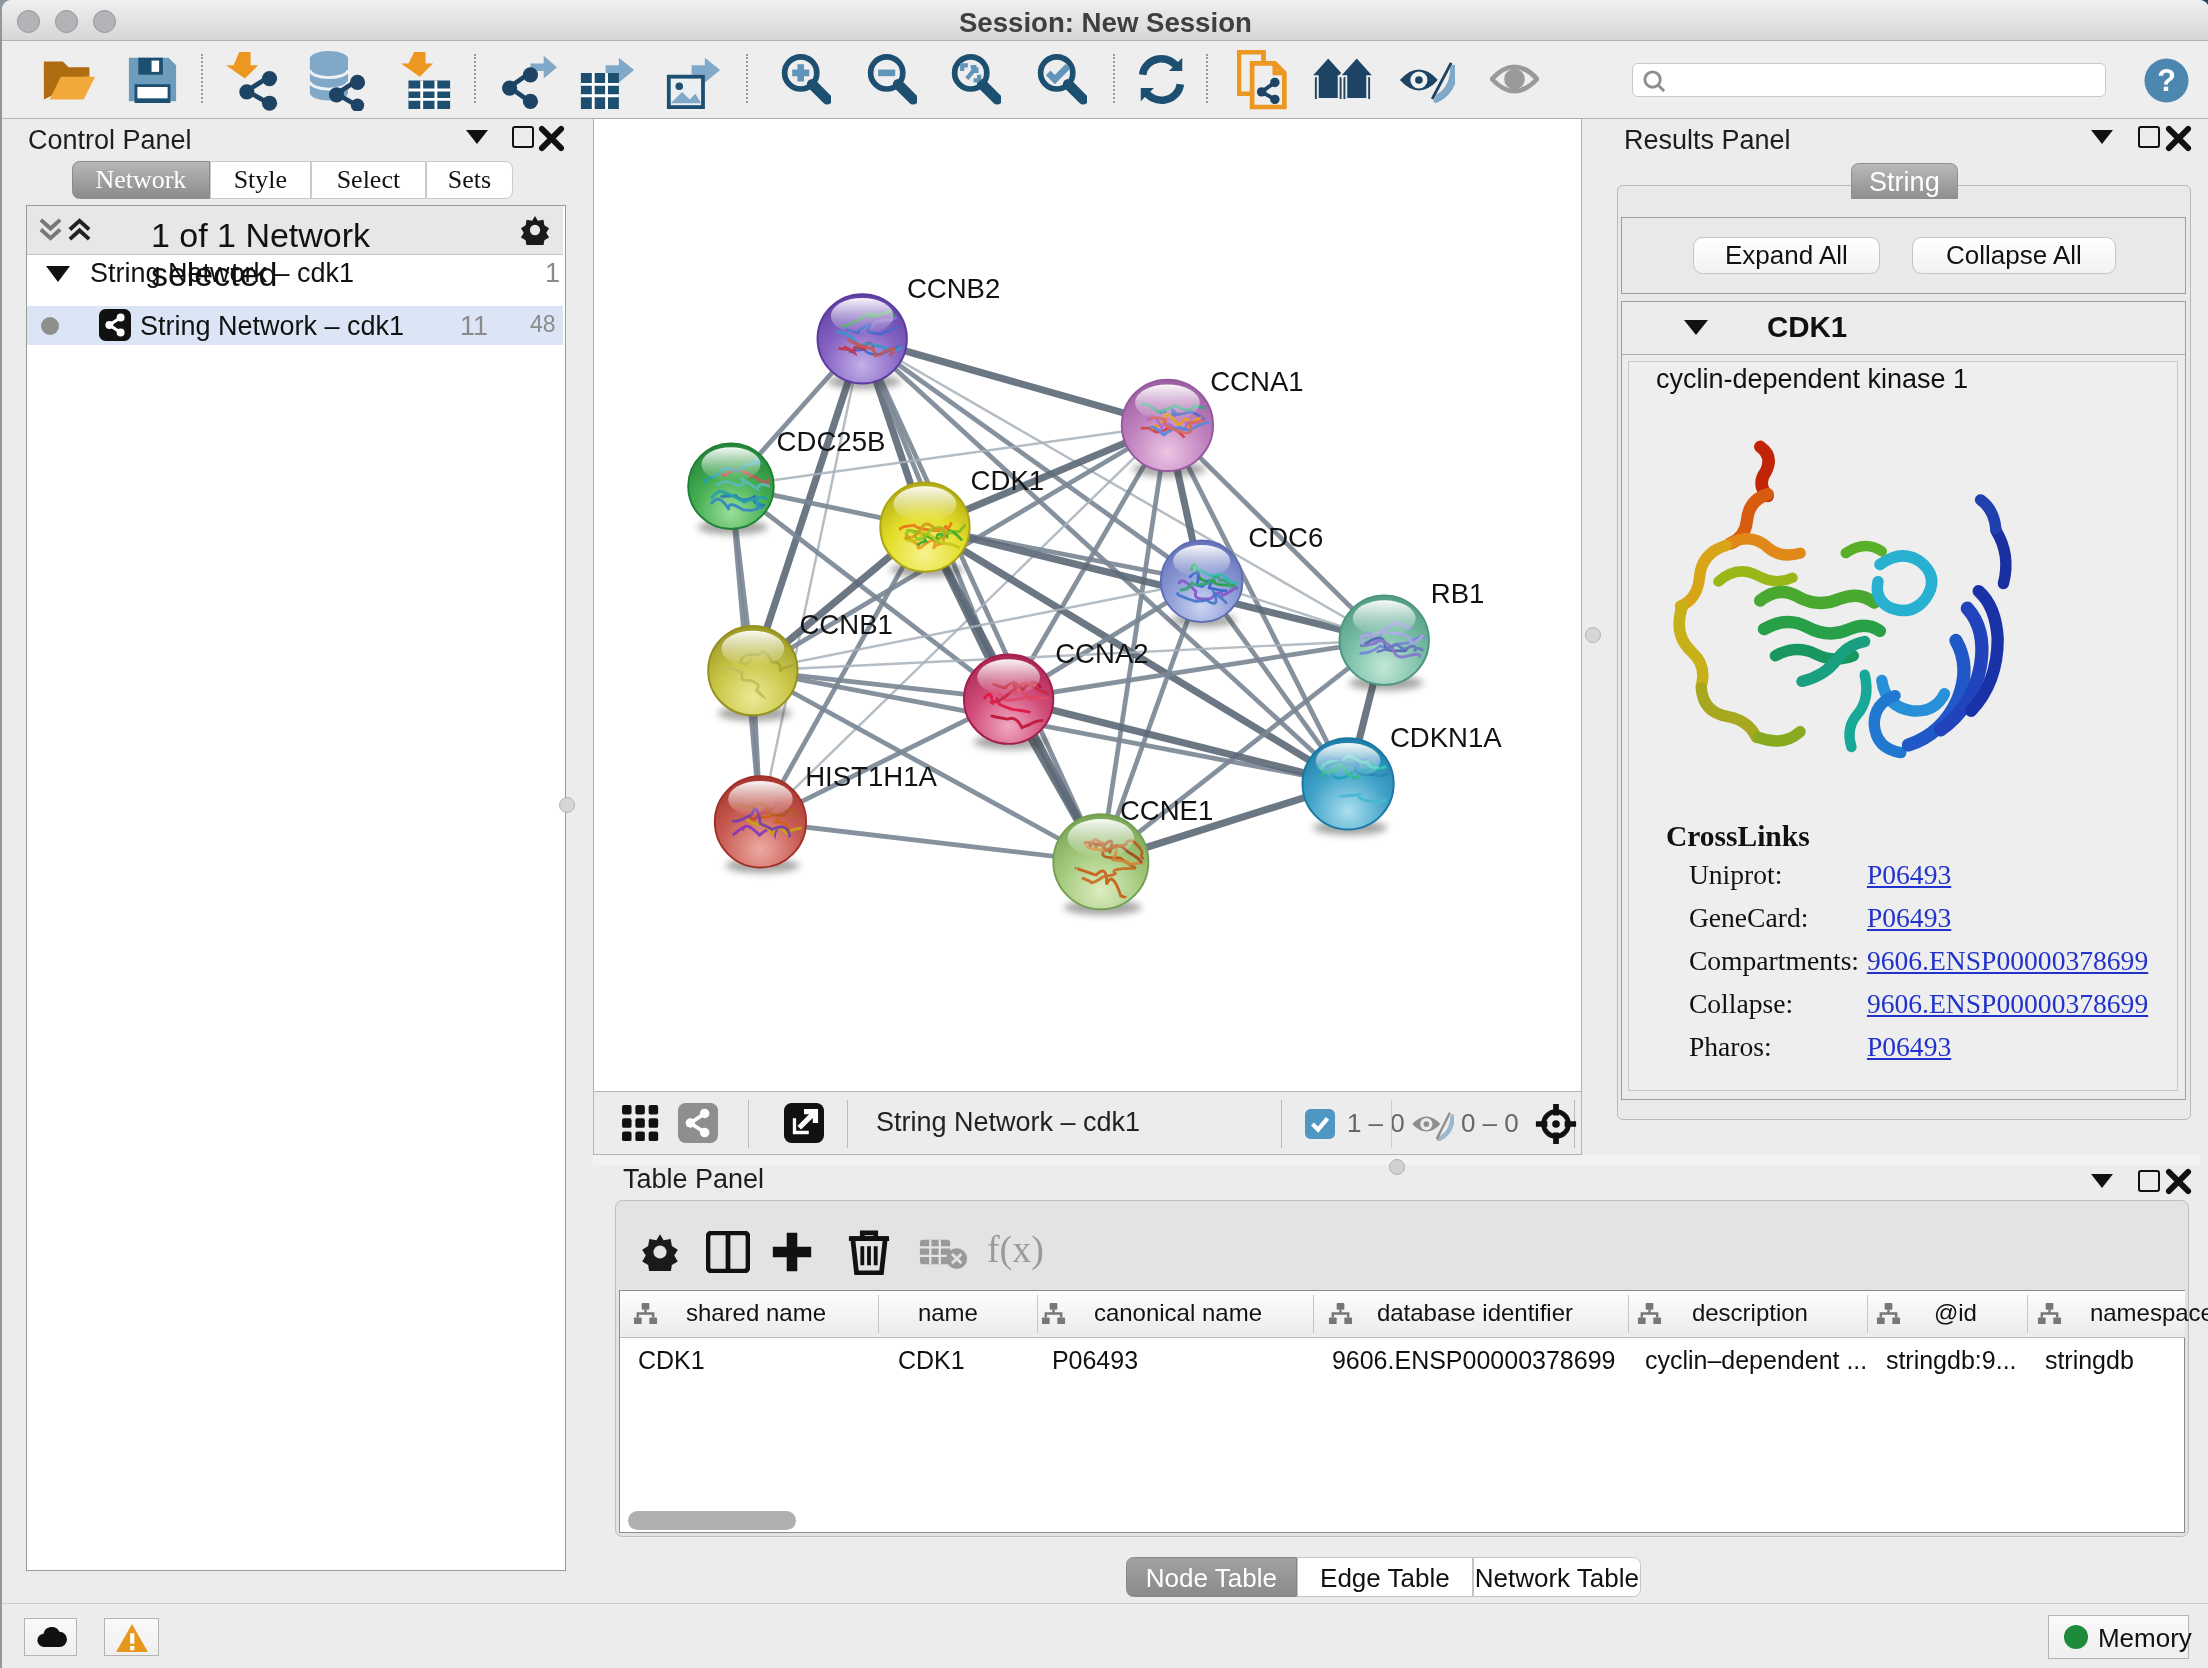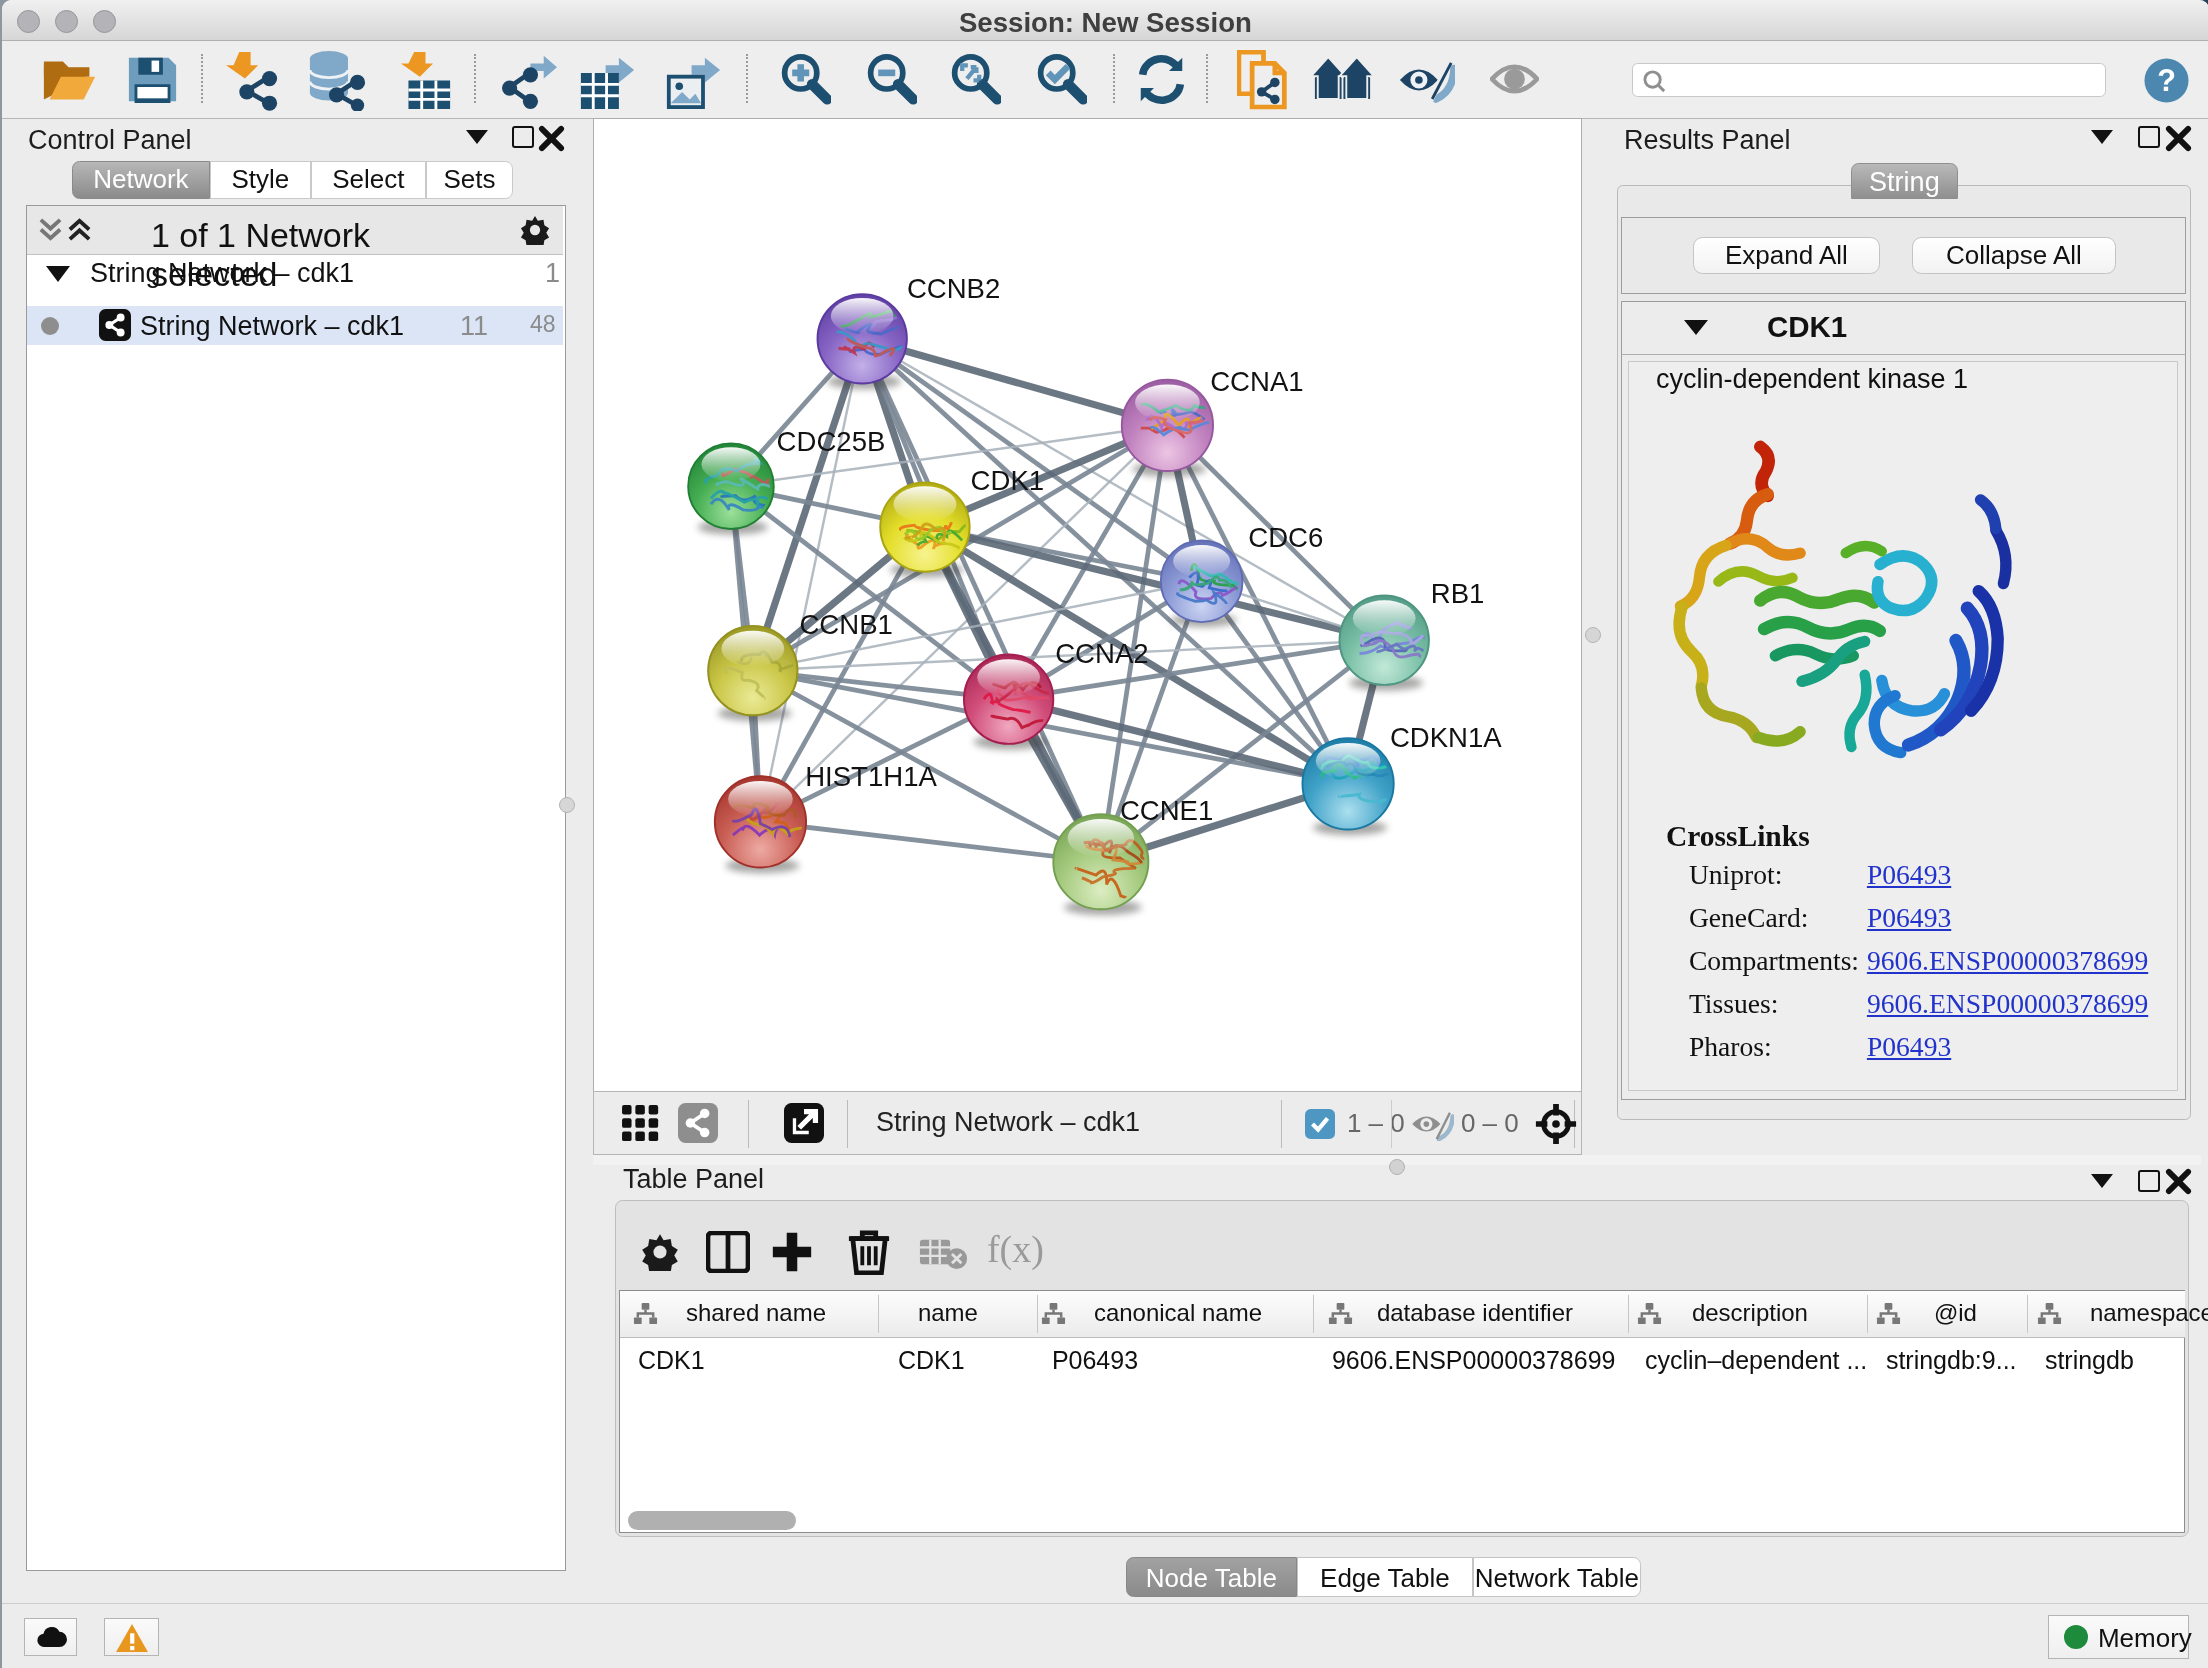--- a/index.html
+++ b/index.html
@@ -11,21 +11,21 @@
   .tl{width:21px;height:21px;border-radius:50%;background:#b4b4b8;border:1px solid #96969a;top:9.5px;}
   #title{width:2207px;top:6.7px;text-align:center;font-size:27.6px;font-weight:bold;color:#3f3f3f;}
   #toolbar{left:0;top:41px;width:2207px;height:77px;background:#eeeeee;border-bottom:1px solid #b6b6b6;}
   .tsep{top:13.3px;width:0;height:49px;border-left:2.9px dotted #9a9a9a;}
   #searchbox{left:1630px;top:22px;width:472px;height:32px;background:#fff;border:1.9px solid #c8c8c8;border-radius:5.7px;}
   
   #cp-title{left:26px;top:125px;font-size:27px;color:#1d1d1d;}
   .ptri{width:0;height:0;border-left:11.4px solid transparent;border-right:11.4px solid transparent;border-top:14.3px solid #111;}
   .psq{width:18px;height:18px;border:2.9px solid #111;border-radius:2.9px;background:transparent;}
   .tabs{height:35px;}
-  .tab{position:absolute;top:0;height:38px;line-height:35px;text-align:center;font-size:26px;background:#fff;border:1px solid #c9c9c9;color:#111;box-sizing:border-box;}
+  .tab{position:absolute;top:0;height:38px;line-height:35px;text-align:center;font-size:26px;background:#fff;border:1px solid #c9c9c9;color:#111;box-sizing:border-box;font-family:Liberation Serif, serif;}
   .tab.sel{background:linear-gradient(#b7b7b7,#8b8b8b);color:#fff;border-color:#8a8a8a;}
   #cp-box{left:24px;top:205px;width:540px;height:1366px;background:#fff;border:1.9px solid #9a9a9a;box-sizing:border-box;}
   #cp-bar{left:0;top:0;width:536px;height:48px;background:#e7e7e7;border-bottom:1px solid #c2c2c2;}
   
   #netview{left:591px;top:118px;width:989px;height:974px;background:#fff;border:1px solid #adadad;box-sizing:border-box;}
   #netbar{left:591px;top:1091px;width:989px;height:64px;background:#ececec;border:1px solid #b5b5b5;box-sizing:border-box;}
   
   #rp-title{left:1622px;top:125px;font-size:27px;color:#1d1d1d;}
   #rp-pane{left:1615px;top:185px;width:574px;height:935px;background:#e9e9e9;border:1.9px solid #b9b9b9;border-radius:5.7px;box-sizing:border-box;}
   #rp-tab{left:1849px;top:163px;width:107px;height:36px;background:linear-gradient(#b9b9b9,#8f8f8f);border:1px solid #8f8f8f;border-radius:7.6px 7.6px 0 0;color:#fff;font-size:27px;text-align:center;line-height:36px;box-sizing:border-box;}
@@ -649,21 +649,21 @@
         <path d="M186 120 q20 -14 38 -2" stroke="#58b028" stroke-width="11"></path>
       </g>
     </svg>
     <div class="abs" style="left:1664px;top:820px;font-size:29.5px;font-weight:bold;color:#111;font-family:'Liberation Serif',serif;">CrossLinks</div>
     <div class="abs" style="left:1687px;top:859px;font-size:27.6px;color:#111;font-family:'Liberation Serif',serif;">Uniprot:</div>
     <div class="abs" style="left:1865px;top:859px;font-size:27.6px;color:#2233cc;font-family:'Liberation Serif',serif;text-decoration:underline;">P06493</div>
     <div class="abs" style="left:1687px;top:902px;font-size:27.6px;color:#111;font-family:'Liberation Serif',serif;">GeneCard:</div>
     <div class="abs" style="left:1865px;top:902px;font-size:27.6px;color:#2233cc;font-family:'Liberation Serif',serif;text-decoration:underline;">P06493</div>
     <div class="abs" style="left:1687px;top:945px;font-size:27.6px;color:#111;font-family:'Liberation Serif',serif;">Compartments:</div>
     <div class="abs" style="left:1865px;top:945px;font-size:27.6px;color:#2233cc;font-family:'Liberation Serif',serif;text-decoration:underline;">9606.ENSP00000378699</div>
-    <div class="abs" style="left:1687px;top:988px;font-size:27.6px;color:#111;font-family:'Liberation Serif',serif;">Tissues:</div>
+    <div class="abs" style="left:1687px;top:988px;font-size:27.6px;color:#111;font-family:'Liberation Serif',serif;">Collapse:</div>
     <div class="abs" style="left:1865px;top:988px;font-size:27.6px;color:#2233cc;font-family:'Liberation Serif',serif;text-decoration:underline;">9606.ENSP00000378699</div>
     <div class="abs" style="left:1687px;top:1031px;font-size:27.6px;color:#111;font-family:'Liberation Serif',serif;">Pharos:</div>
     <div class="abs" style="left:1865px;top:1031px;font-size:27.6px;color:#2233cc;font-family:'Liberation Serif',serif;text-decoration:underline;">P06493</div>
   </div>
   <div id="tablepanel">
     <div id="tp-title" class="abs">Table Panel</div>
     <div class="ptri abs" style="left:2089px;top:1174px"></div>
     <div class="psq abs" style="left:2136px;top:1170px"></div>
     <svg class="abs" style="left:2163px;top:1168px" width="27" height="27" viewBox="0 0 28 28">
         <path d="M4 4 L24 24 M24 4 L4 24" stroke="#111" stroke-width="6" stroke-linecap="round"></path>

